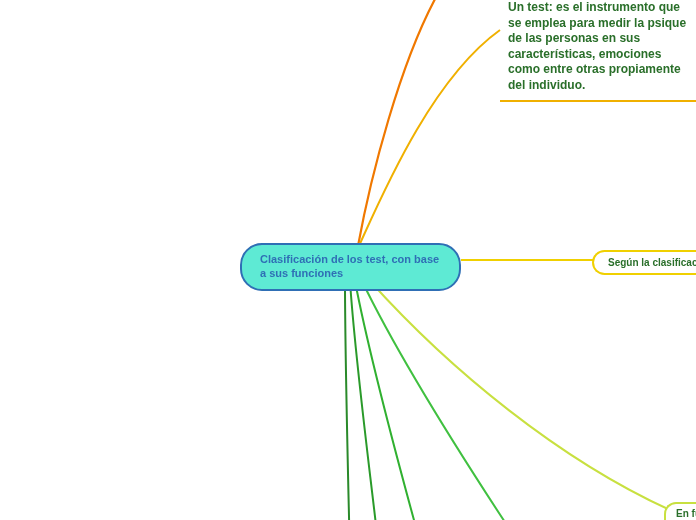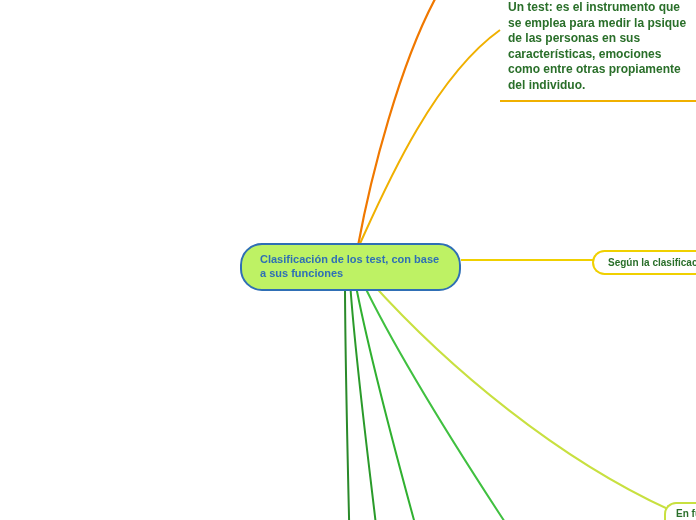--- a/index.html
+++ b/index.html
@@ -27,21 +27,21 @@
     position: absolute;
     box-sizing: border-box;
   }
   .center-node {
     left: 240px;
     top: 243px;
     width: 221px;
     padding: 8px 18px;
     border: 2px solid #2f6fb5;
     border-radius: 22px;
-    background: #bef264;
+    background: #5eead4;
     font-size: 11px;
     font-weight: bold;
     color: #2f6fb5;
     line-height: 1.25;
   }
   .top-node {
     left: 500px;
     top: 0px;
     width: 199px;
     padding: 0 8px 6px 8px;

